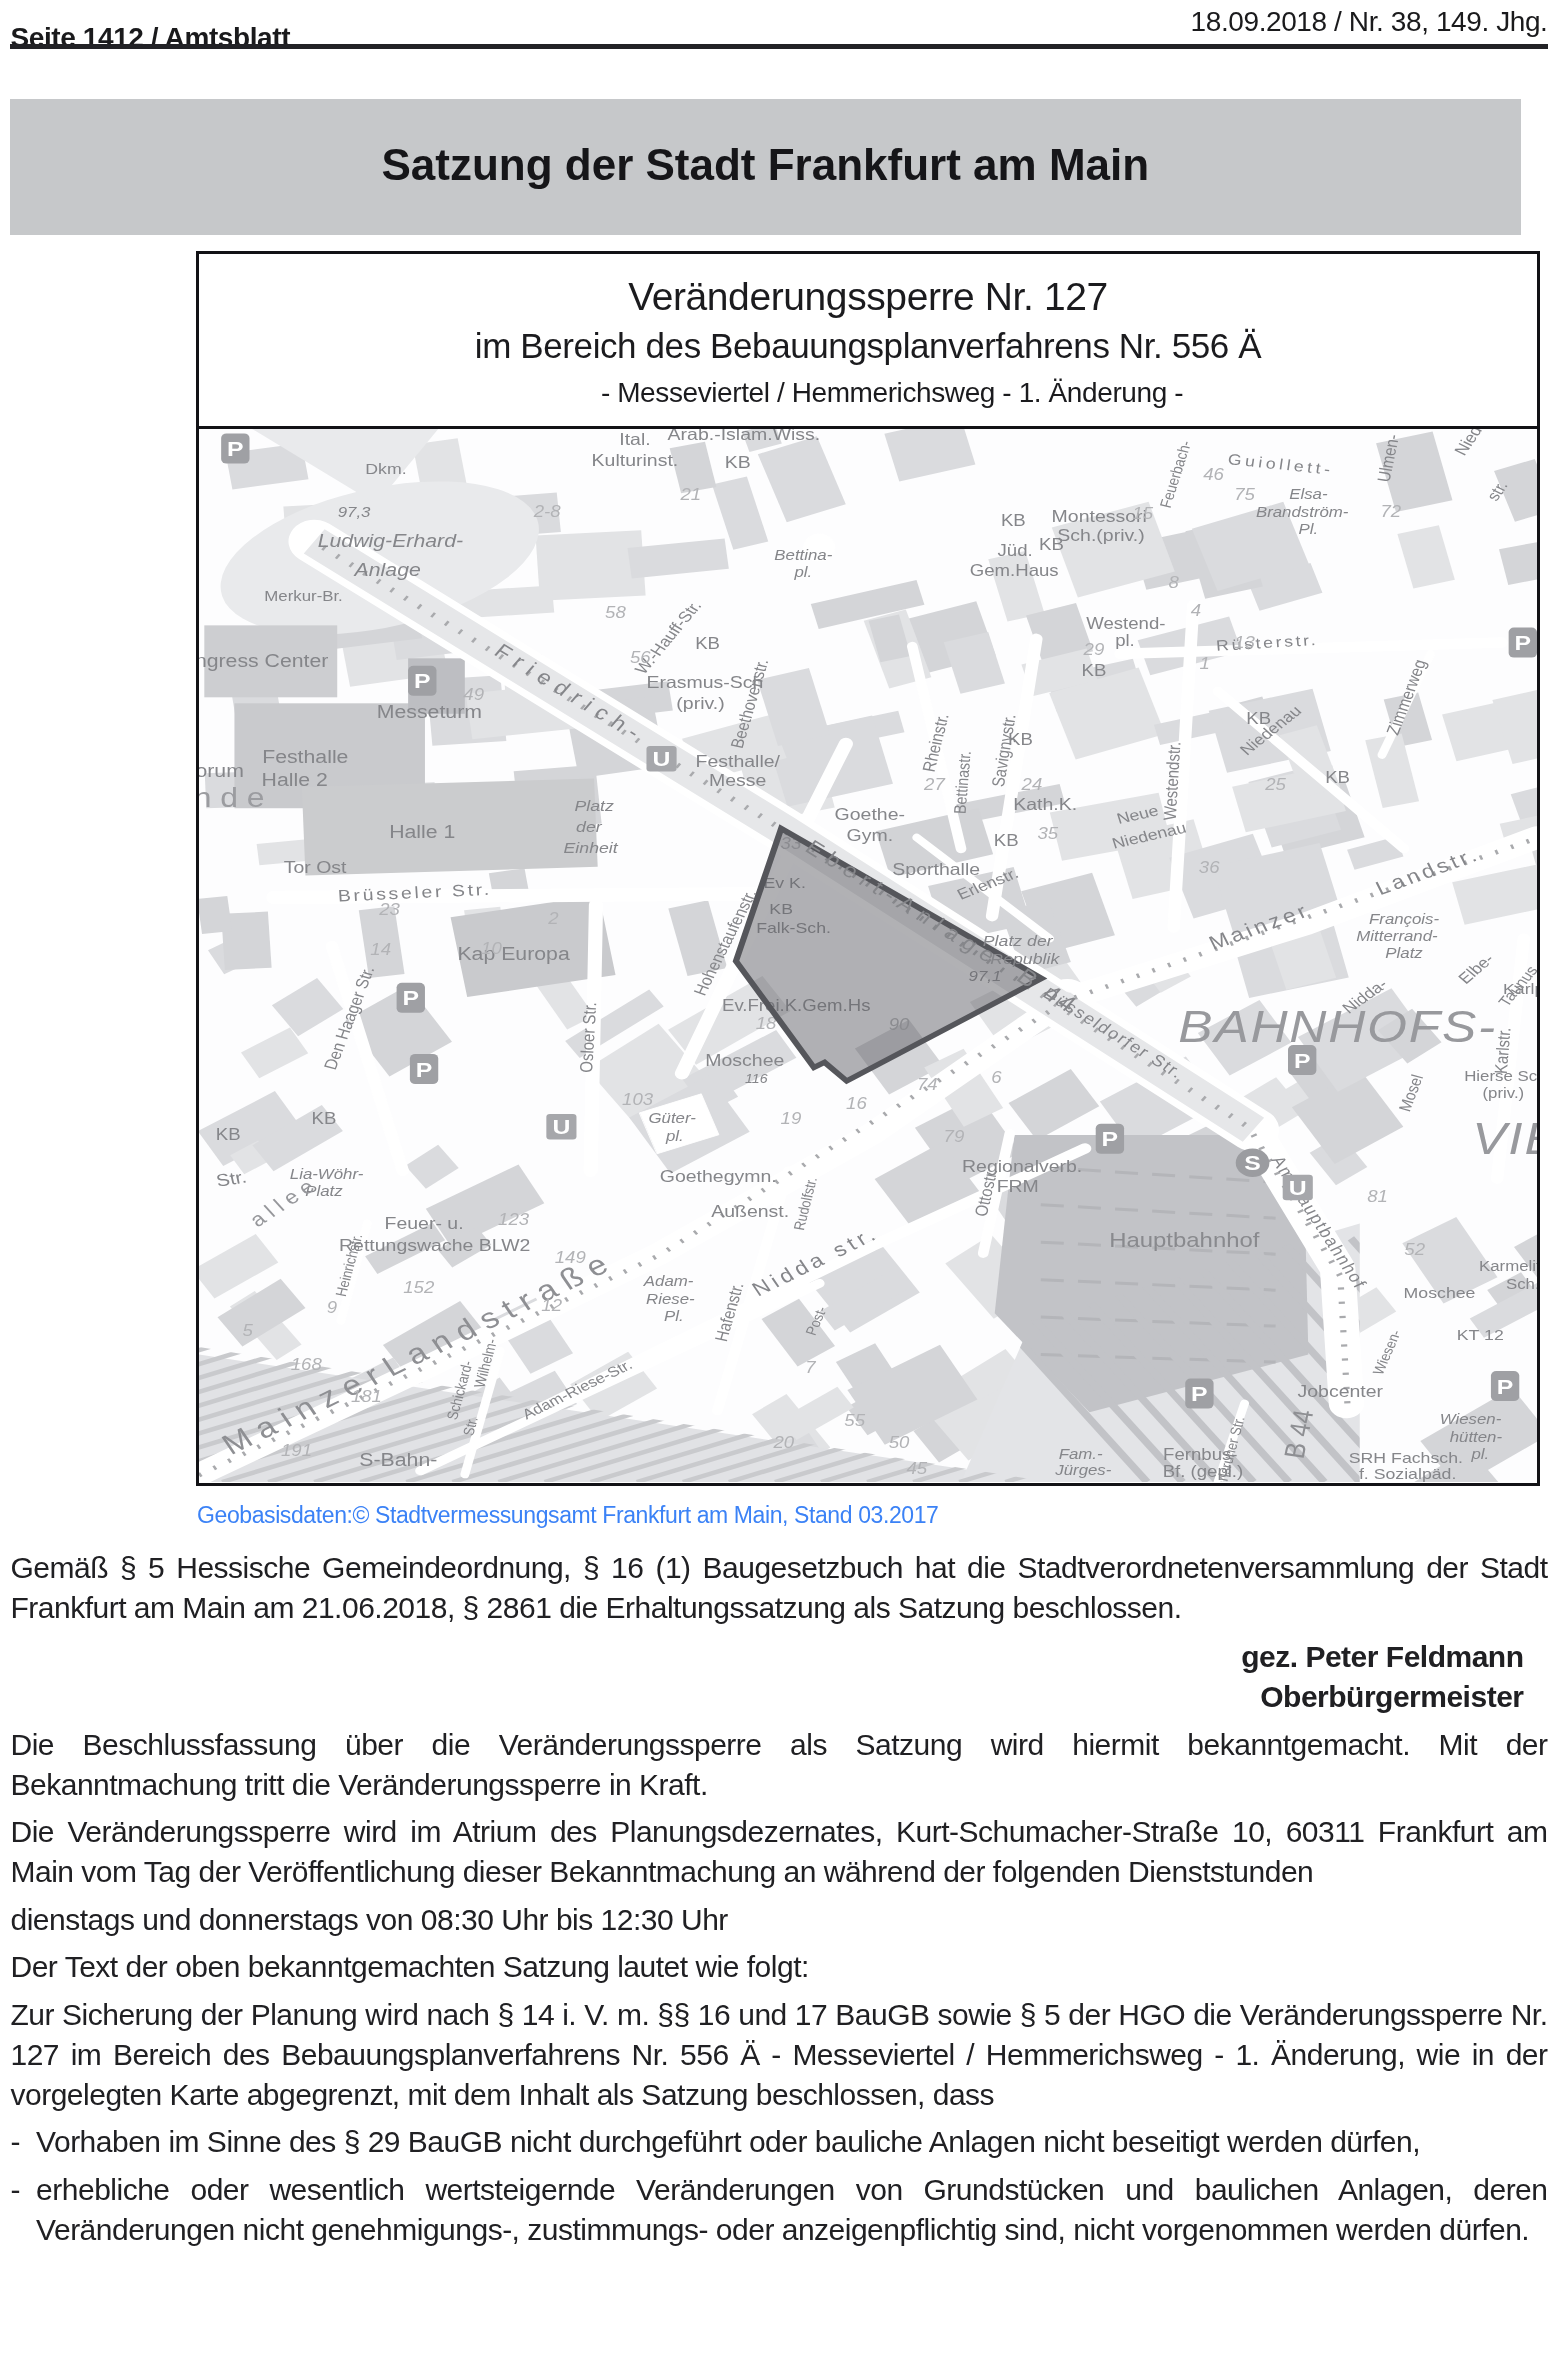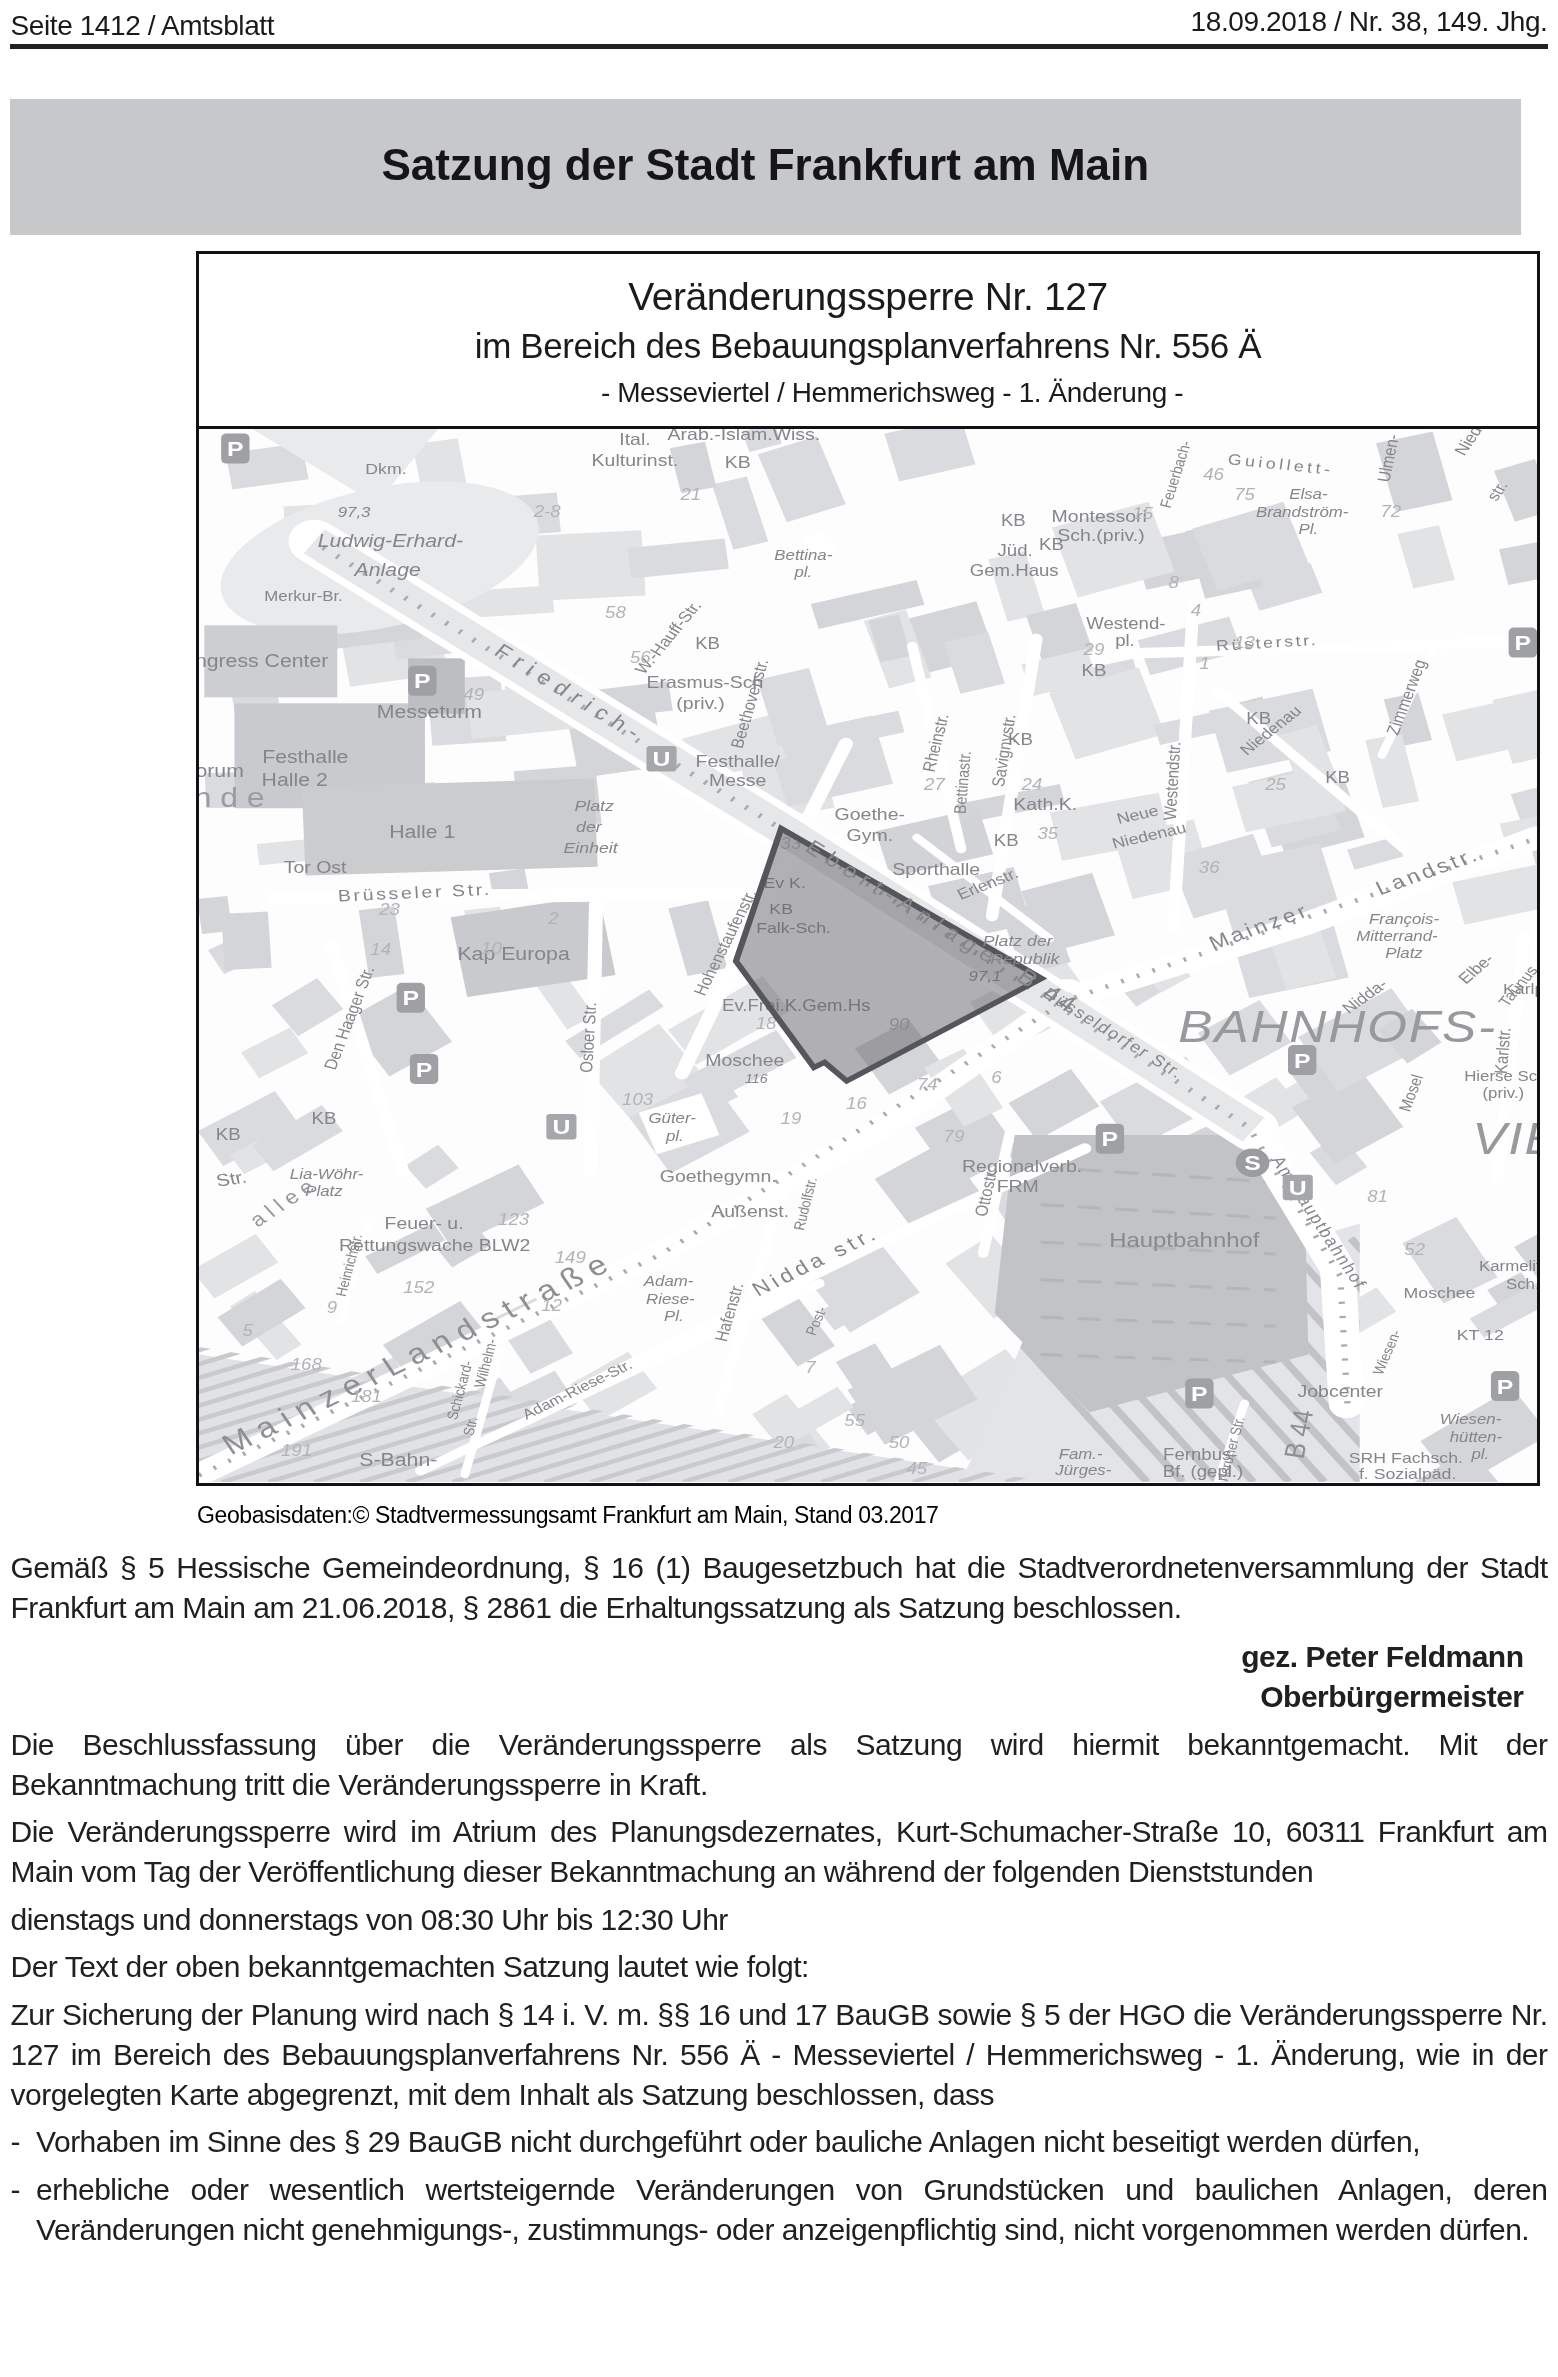--- a/index.html
+++ b/index.html
@@ -1,39 +1,39 @@
 <!DOCTYPE html>
 <html style="font-size:12px"><head>
 <meta charset="utf-8">
 <style>
   html,body{margin:0;padding:0;background:#fff;}
   .page{position:relative;width:1558px;height:2377px;background:#ffffff;overflow:hidden;
         font-family:"Liberation Sans",sans-serif;color:#1d1d20;}
   
   .hdr{position:absolute;top:6px;left:10.5px;right:10.5px;height:35px;font-size:28px;
        letter-spacing:-0.4px;color:#1a1a1c;}
-  .hdr .l{position:absolute;left:0;top:4px;}
+  .hdr .l{position:absolute;left:0;top:16px;font-weight:bold;}
   .hdr .r{position:absolute;right:0;top:0;}
   .rule{position:absolute;top:44px;left:9.8px;width:1538px;height:4.5px;background:#222226;}
   
   .banner{position:absolute;top:99px;left:9.8px;width:1511px;height:136px;background:#c6c8ca;}
   .banner .t{position:absolute;left:0;right:0;top:50%;transform:translateY(-54%);
              text-align:center;font-weight:bold;font-size:44px;color:#161619;letter-spacing:0px;}
   
   .nbox{position:absolute;left:196px;top:251px;width:1344px;height:1235px;
         border:3.8px solid #121216;box-sizing:border-box;background:#fff;}
   .nbox .titles{height:172px;text-align:center;color:#1b1b1e;}
   .nbox .t1{padding-top:18px;font-size:39px;line-height:50px;letter-spacing:-0.4px;}
   .nbox .t2{font-size:35px;line-height:47px;letter-spacing:-0.4px;}
   .nbox .t3{font-size:28px;line-height:48px;letter-spacing:-0.4px;margin-left:48px;}
   .mapwrap{position:relative;width:100%;height:1056px;border-top:3px solid #121216;
            box-sizing:border-box;background:#fdfdfd;overflow:hidden;}
   .mapwrap svg{display:block;width:100%;height:100%;}
   
-  .credit{position:absolute;left:197px;top:1502px;font-size:23px;color:#000000;letter-spacing:-0.4px;}
+  .credit{position:absolute;left:197px;top:1502px;font-size:23px;color:#3b82f6;letter-spacing:-0.4px;}
   
   .bodytxt{position:absolute;left:10.5px;right:10.5px;top:1548px;font-size:30px;line-height:40px;
            color:#202023;letter-spacing:-0.5px;}
   .bodytxt p{margin:7.5px 0 0 0;}
   .bodytxt p.first{margin-top:0;}
   .j{text-align:justify;}
   .sig{margin-top:9px;text-align:right;padding-right:24px;font-weight:bold;}
   .sig div{line-height:40px;}
   .bullet{margin-top:9px;padding-left:25.6px;text-indent:-25.6px;}
   .bullet .dash{display:inline-block;width:25.6px;text-indent:0;}

